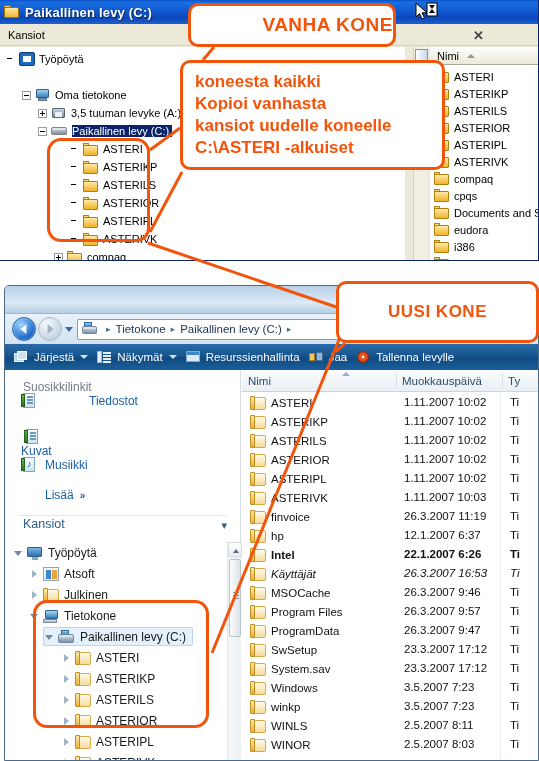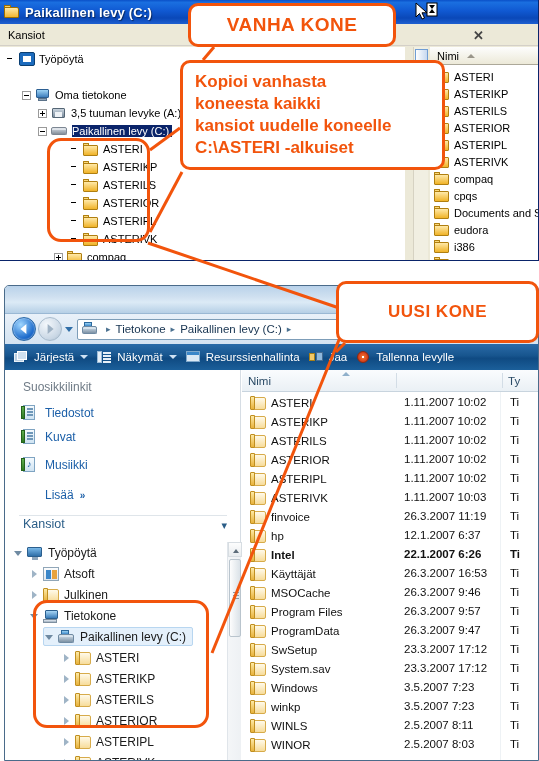--- a/index.html
+++ b/index.html
@@ -306,21 +306,21 @@
   .vflrow .c-date { position:absolute; left:162px; white-space:nowrap; }
   .vflrow .c-type { position:absolute; left:268px; white-space:nowrap; }
   #vfl-colsep { position:absolute; left:258px; top:22px; width:1px; bottom:0; background:#eef2f5; }
 
   
   .callout {
     position:absolute; background:#fff; border:3px solid #f2540c;
     border-radius:10px; color:#f2540c; font-weight:bold;
     display:flex; align-items:center; justify-content:center; text-align:center;
   }
-  #co-vanha { left:188px; top:3px; width:208px; height:44px; font-size:19px; letter-spacing:.5px; }
+  #co-vanha { left:188px; top:3px; width:208px; height:44px; font-size:19px; letter-spacing:.5px;justify-content:flex-end; }
   #co-kopioi {
     left:180px; top:60px; width:265px; height:110px; font-size:17px; line-height:22px;
     justify-content:flex-start; padding-left:12px; text-align:left;
   }
   #co-uusi { left:336px; top:281px; width:203px; height:62px; font-size:17px; letter-spacing:.5px;}
 
   .box-hl {
     position:absolute; border:3px solid #f2540c; border-radius:14px; background:transparent;
   }
   #hl-xp { left:47px; top:138px; width:103px; height:104px; }
@@ -603,29 +603,29 @@
           </span>
           <span>Tallenna levylle</span>
         </div>
       </div>
 
     <div id="vista-body">
 
       <div id="vista-navpane">
         <div id="fav-header">Suosikkilinkit</div>
         <div id="fav-items">
-            <div class="fav-item" style="top: 35px;">
+            <div class="fav-item" style="top: 23px; gap: 44px;">
               <span class="fav-ic">
                 <span class="pg"></span>
                 <span class="mk"></span>
                 <span class="bk"></span>
               </span>
               <span>Tiedostot</span>
             </div>
-            <div class="fav-item" style="top: 59px;">
+            <div class="fav-item" style="top: 59px; flex-direction: column;">
               <span class="fav-ic">
                 <span class="pg"></span>
                 <span class="mk"></span>
                 <span class="bk"></span>
               </span>
               <span>Kuvat</span>
             </div>
             <div class="fav-item" style="top: 87px;">
               <span class="fav-ic music">
                 <span class="pg"></span>
@@ -740,20 +740,23 @@
           <div class="th"></div>
 
         </div>
       </div>
 
       <div id="vista-filelist">
         <div id="vfl-header">
             <div class="hcell" style="left: 0px; width: 154px;">
               <span>Nimi</span>
             </div>
+            <div class="hcell" style="left: 154px; width: 106px;">
+              <span>Muokkauspäivä</span>
+            </div>
             <div class="hsep" style="left: 154px;"></div>
             <div class="hcell" style="left: 260px; width: 42px;">
               <span>Ty</span>
             </div>
             <div class="hsep" style="left: 260px;"></div>
             <div id="vfl-sortmark"></div>
           </div>
         <div id="vfl-colsep"></div>
         <div id="vfl-rows">
             <div class="vflrow" style="top: 26px;">
@@ -848,21 +851,21 @@
               <span class="c-name">
                 <span class="vfolder">
                   <span class="fr"></span>
                   <span class="bk"></span>
                 </span>
                 <span>Intel</span>
               </span>
               <span class="c-date">22.1.2007 6:26</span>
               <span class="c-type">Ti</span>
             </div>
-            <div class="vflrow" style="top: 197px;">
+            <div class="vflrow" style="top: 197px; font-style: italic;">
               <span class="c-name">
                 <span class="vfolder">
                   <span class="fr"></span>
                   <span class="bk"></span>
                 </span>
                 <span>Käyttäjät</span>
               </span>
               <span class="c-date">26.3.2007 16:53</span>
               <span class="c-type">Ti</span>
             </div>
@@ -985,22 +988,22 @@
 
   <div class="box-hl" id="hl-xp"></div>
   <div class="box-hl" id="hl-vista"></div>
 
   <div class="callout" id="co-vanha">
     <span>VANHA KONE</span>
   </div>
 
   <div class="callout" id="co-kopioi">
     <div id="co-kopioi-lines">
+        <div>koneesta kaikki</div>
         <div>Kopioi vanhasta</div>
-        <div>koneesta kaikki</div>
         <div>kansiot uudelle koneelle</div>
         <div>C:\ASTERI -alkuiset</div>
       </div>
   </div>
 
   <div class="callout" id="co-uusi">
     <span>UUSI KONE</span>
   </div>
 
 </div>

